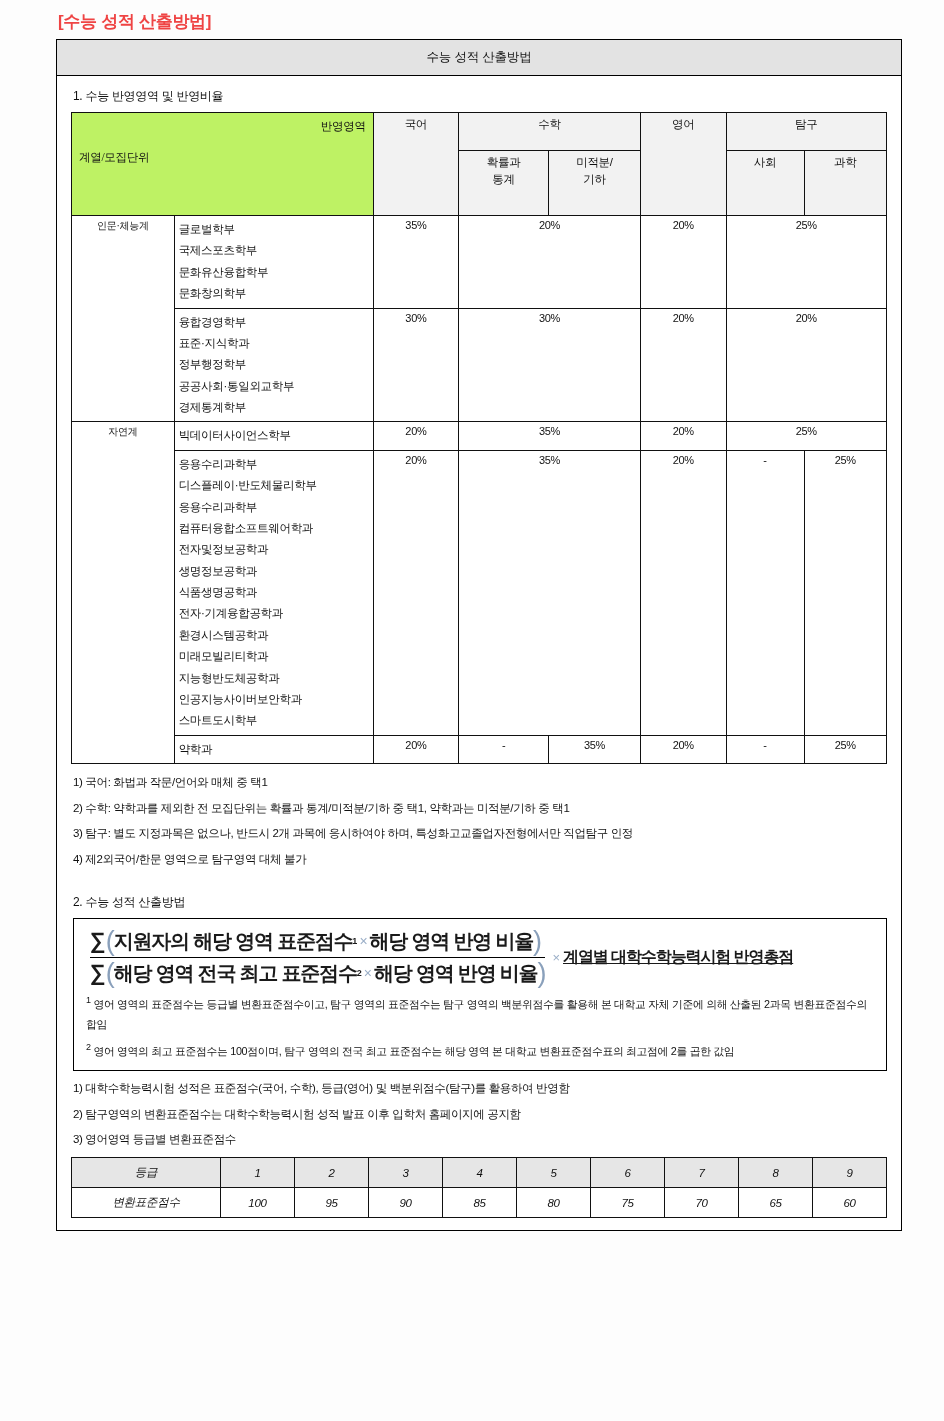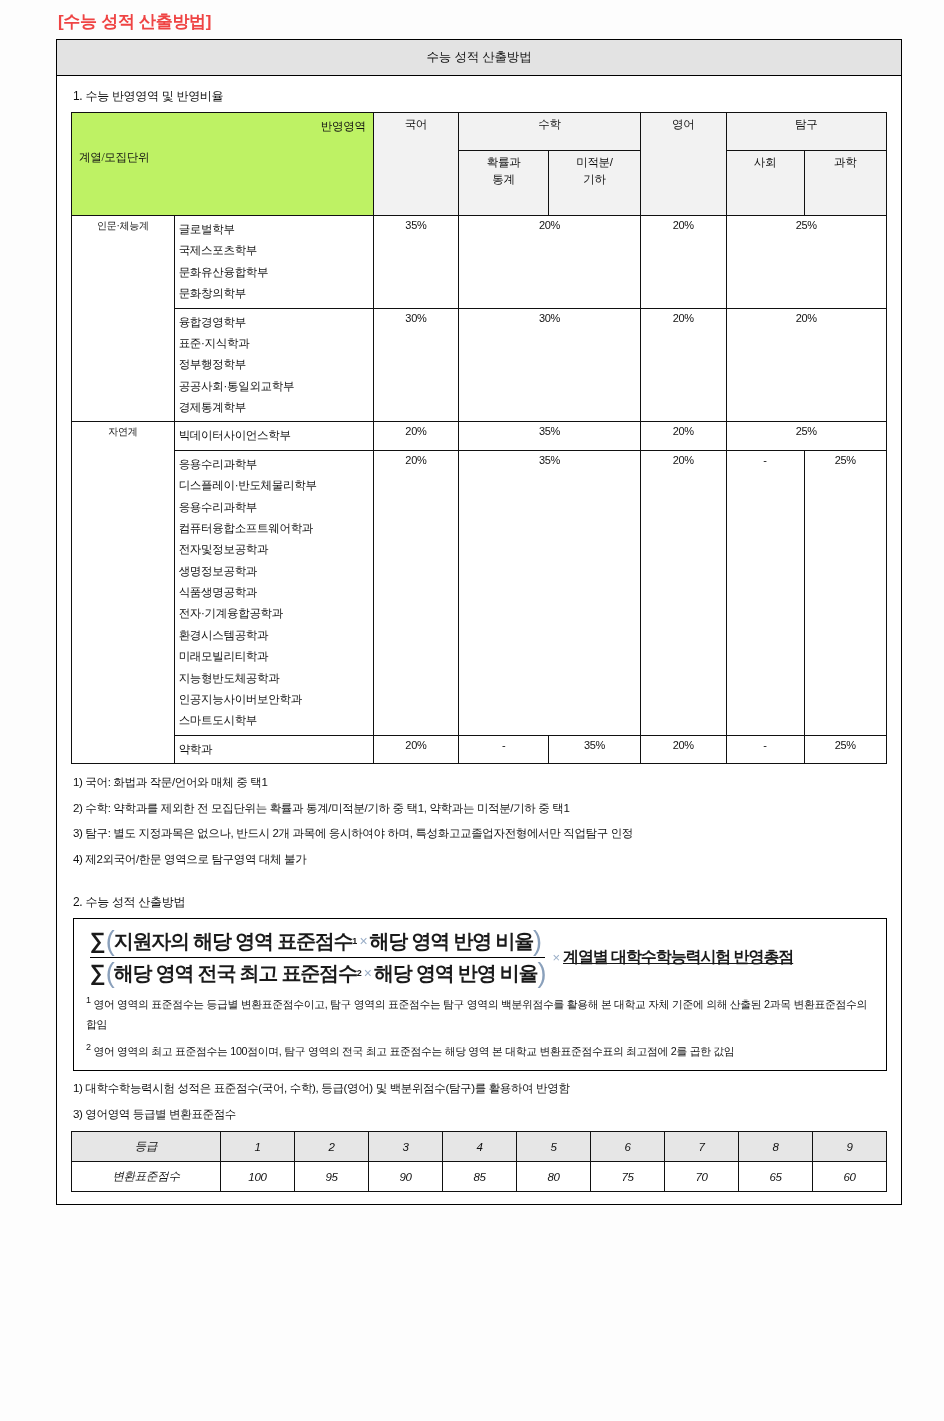--- a/index.html
+++ b/index.html
@@ -345,20 +345,21 @@
           <span>영어 영역의 표준점수는 등급별 변환표준점수이고, 탐구 영역의 표준점수는 탐구 영역의 백분위점수를 활용해 본 대학교 자체 기준에 의해 산출된 2과목 변환표준점수의 합임</span>
         </div>
         <div class="fnote">
           <span class="m">2</span>
           <span>영어 영역의 최고 표준점수는 100점이며, 탐구 영역의 전국 최고 표준점수는 해당 영역 본 대학교 변환표준점수표의 최고점에 2를 곱한 값임</span>
         </div>
       </div>
 
       <div class="notes2">
         <p class="note">1) 대학수학능력시험 성적은 표준점수(국어, 수학), 등급(영어) 및 백분위점수(탐구)를 활용하여 반영함</p>
+        <p class="note">2) 탐구영역의 변환표준점수는 대학수학능력시험 성적 발표 이후 입학처 홈페이지에 공지함</p>
         <p class="note">3) 영어영역 등급별 변환표준점수</p>
       </div>
 
       <table class="grade">
         <tbody>
           <tr class="head">
             <td class="rowlab">등급</td>
             <td>1</td>
             <td>2</td>
             <td>3</td>

